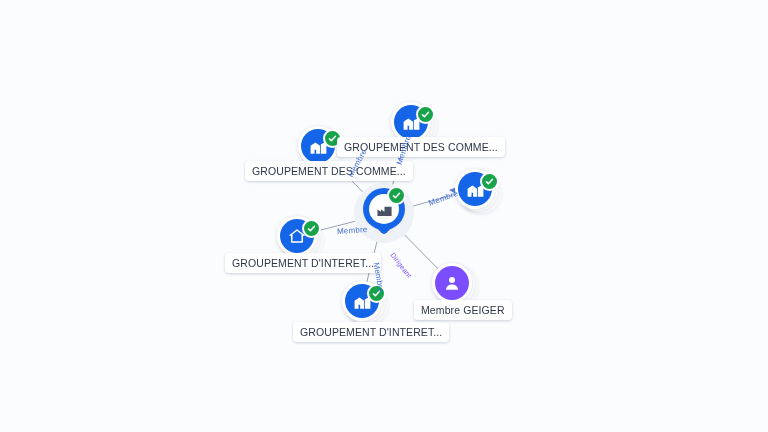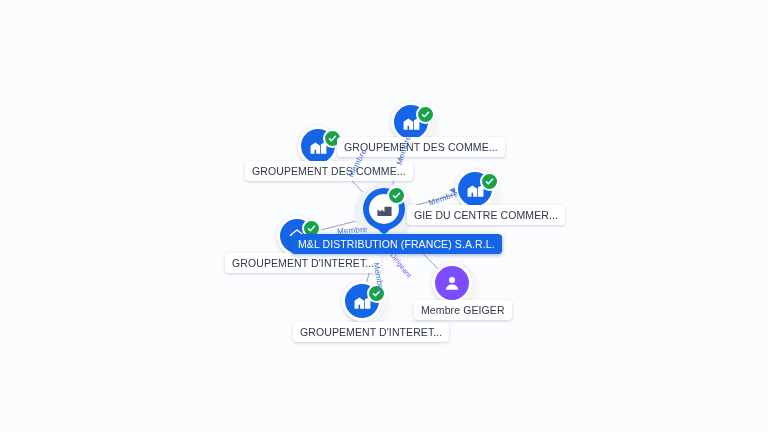--- a/index.html
+++ b/index.html
@@ -181,26 +181,24 @@
       <div class="badge">
         <svg viewBox="0 0 24 24" fill="none" stroke="#fff" stroke-width="4" stroke-linecap="round" stroke-linejoin="round">
             <path d="M4 13l5 5L20 6"></path>
           </svg>
       </div>
     </div>
   </div>
 
   <div class="nlabel" style="left:337px;top:137px;">GROUPEMENT DES COMME...</div>
   <div class="nlabel" style="left:245px;top:161px;">GROUPEMENT DES COMME...</div>
-  <div class="nlabel" style="left:407px;top:205px;">GIE DU CENTRE COMMER...</div>
   <div class="nlabel" style="left:225px;top:253px;">GROUPEMENT D'INTERET...</div>
   <div class="nlabel" style="left:293px;top:322px;">GROUPEMENT D'INTERET...</div>
   <div class="nlabel" style="left:414px;top:300px;">Membre GEIGER</div>
 
-  <div class="nlabel primary" style="left:291px;top:234px;z-index:40;">M&amp;L DISTRIBUTION (FRANCE) S.A.R.L.</div>
 
   <div class="elabel" style="left:399px;top:160px;transform:rotate(-72deg);">Membre</div>
   <div class="elabel" style="left:350px;top:172px;transform:rotate(-61deg);">Membre</div>
   <div class="elabel" style="left:429px;top:199px;transform:rotate(-20deg);">Membre</div>
   <div class="elabel" style="left:337px;top:227px;transform:rotate(-4deg);">Membre</div>
   <div class="elabel" style="left:376px;top:258px;transform:rotate(80deg);">Membre</div>
   <div class="elabel violet" style="left:392px;top:250px;transform:rotate(52deg);font-size:7px;">Dirigeant</div>
 
 </div>
 

